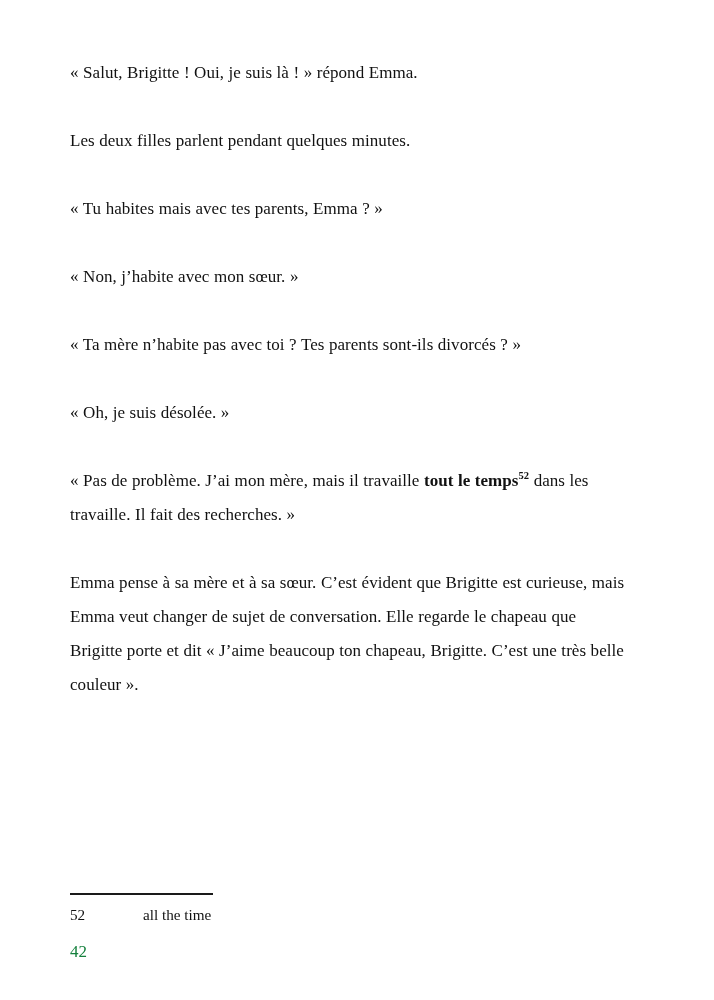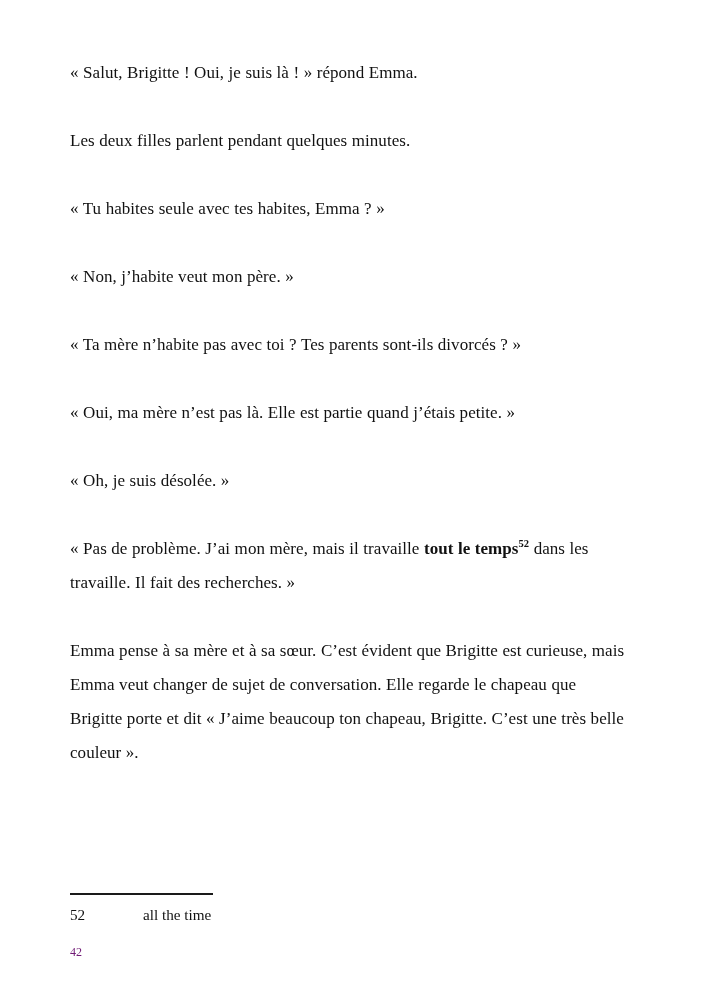--- a/index.html
+++ b/index.html
@@ -78,43 +78,42 @@
     width: 73px;
     flex: 0 0 73px;
   }
   .fn-text {
     flex: 1 1 auto;
   }
   #page-number {
     position: absolute;
     left: 70px;
     top: 941px;
-    font-size: 12px;
+    font-size: 17px;
     line-height: 22px;
-    color: #701a75;
+    color: #15803d;
   }
 </style>
 </head>
 <body>
 
 <div id="page">
 
   <div id="body-text">
 
     <p class="para">« Salut, Brigitte ! Oui, je suis là ! » répond Emma.</p>
 
     <p class="para">Les deux filles parlent pendant quelques minutes.</p>
 
-    <p class="para">« Tu habites seule avec tes habites, Emma ? »</p>
+    <p class="para">« Tu habites mais avec tes parents, Emma ? »</p>
 
-    <p class="para">« Non, j’habite veut mon père. »</p>
+    <p class="para">« Non, j’habite avec mon sœur. »</p>
 
     <p class="para">« Ta mère n’habite pas avec toi ? Tes parents sont-ils divorcés ? »</p>
 
-    <p class="para">« Oui, ma mère n’est pas là. Elle est partie quand j’étais petite. »</p>
 
     <p class="para">« Oh, je suis désolée. »</p>
 
     <p class="para"><span>« Pas de problème. J’ai mon mère, mais il travaille </span><b class="strong">tout le temps</b><sup class="fnref">52</sup><span> dans les travaille. Il fait des recherches. »</span></p>
 
     <p class="para last-block">Emma pense à sa mère et à sa sœur. C’est évident que Brigitte est curieuse, mais Emma veut changer de sujet de conversation. Elle regarde le chapeau que Brigitte porte et dit « J’aime beaucoup ton chapeau, Brigitte. C’est une très belle couleur ».</p>
 
   </div>
 
   <div id="footnote-area">

